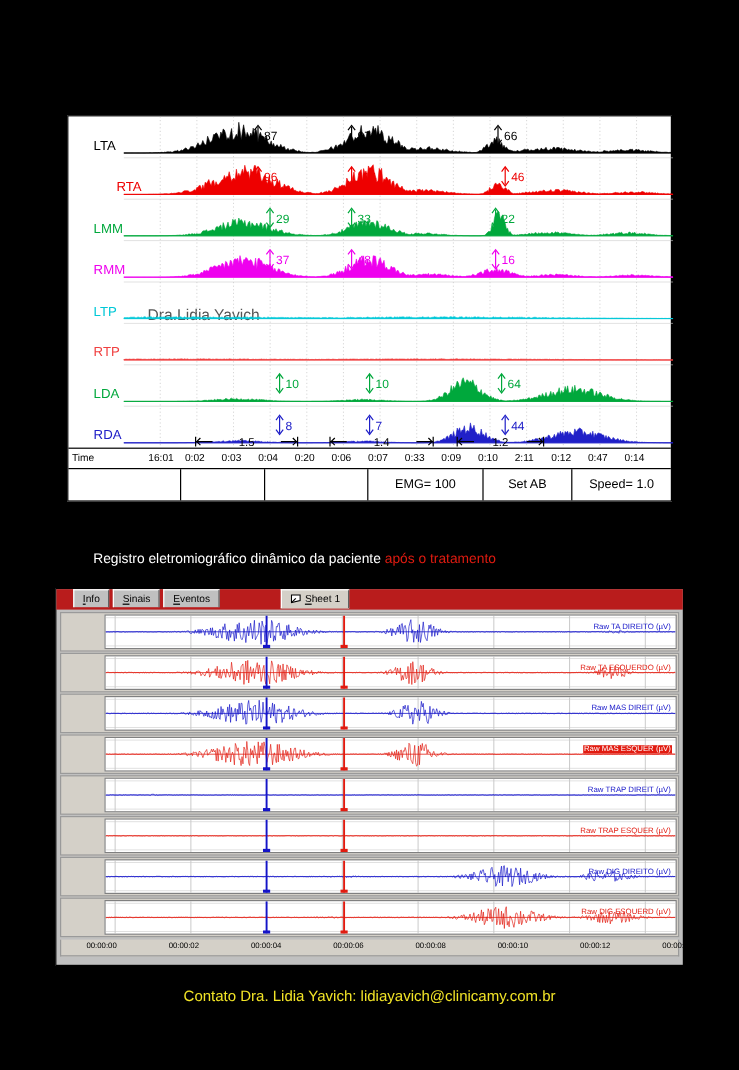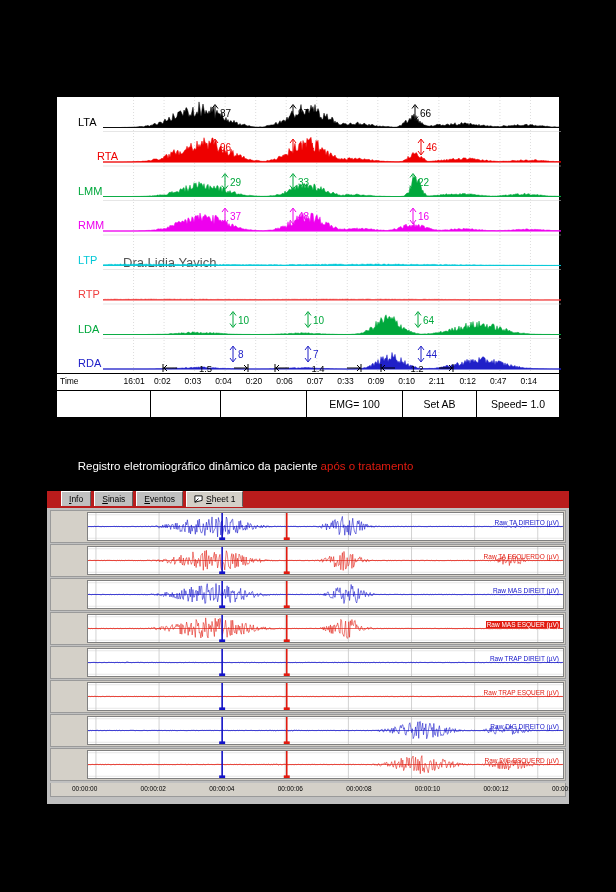--- a/index.html
+++ b/index.html
@@ -73,21 +73,21 @@
     background:#b91c1c;display:flex;align-items:flex-start;
     padding-left:14px;box-sizing:border-box;
   }
   .tab{
     height:14px;padding:0 7px;margin-right:3px;
     background:#c0c0c0;font-size:8.5px;color:#000;
     border-left:1px solid #fff;border-top:1px solid #fff;
     border-right:1px solid #606060;
     display:flex;align-items:center;white-space:nowrap;gap:3px;
   }
-  .tab.active{background:#d4d0c8;border-bottom:1px solid #d4d0c8;}
+  .tab.active{background:#d4d0c8;border-bottom:1px solid #d4d0c8;margin-left:48px;}
   .tab u{text-decoration:underline;}
   .sheet-ic{display:inline-block;width:9px;height:9px;}
 
   .panels{position:absolute;left:3px;top:19px;width:516px;height:271px;}
   .panel{
     position:relative;width:100%;height:33px;margin-bottom:1px;
     background:#d4d0c8;border:1px solid #9a9a9a;box-sizing:border-box;
   }
   .p-yaxis{
     position:absolute;left:0;top:0;width:36px;height:100%;
@@ -597,13 +597,14 @@
         <span style="left: 89.5627px;">00:00:02</span>
         <span style="left: 158.125px;">00:00:04</span>
         <span style="left: 226.688px;">00:00:06</span>
         <span style="left: 295.251px;">00:00:08</span>
         <span style="left: 363.814px;">00:00:10</span>
         <span style="left: 432.376px;">00:00:12</span>
         <span style="left: 500.939px;">00:00:14</span>
       </div>
   </div>
 
+  <div class="footer">Contato  Dra. Lidia Yavich:  lidiayavich@clinicamy.com.br</div>
 </div>
 
 </body></html>

